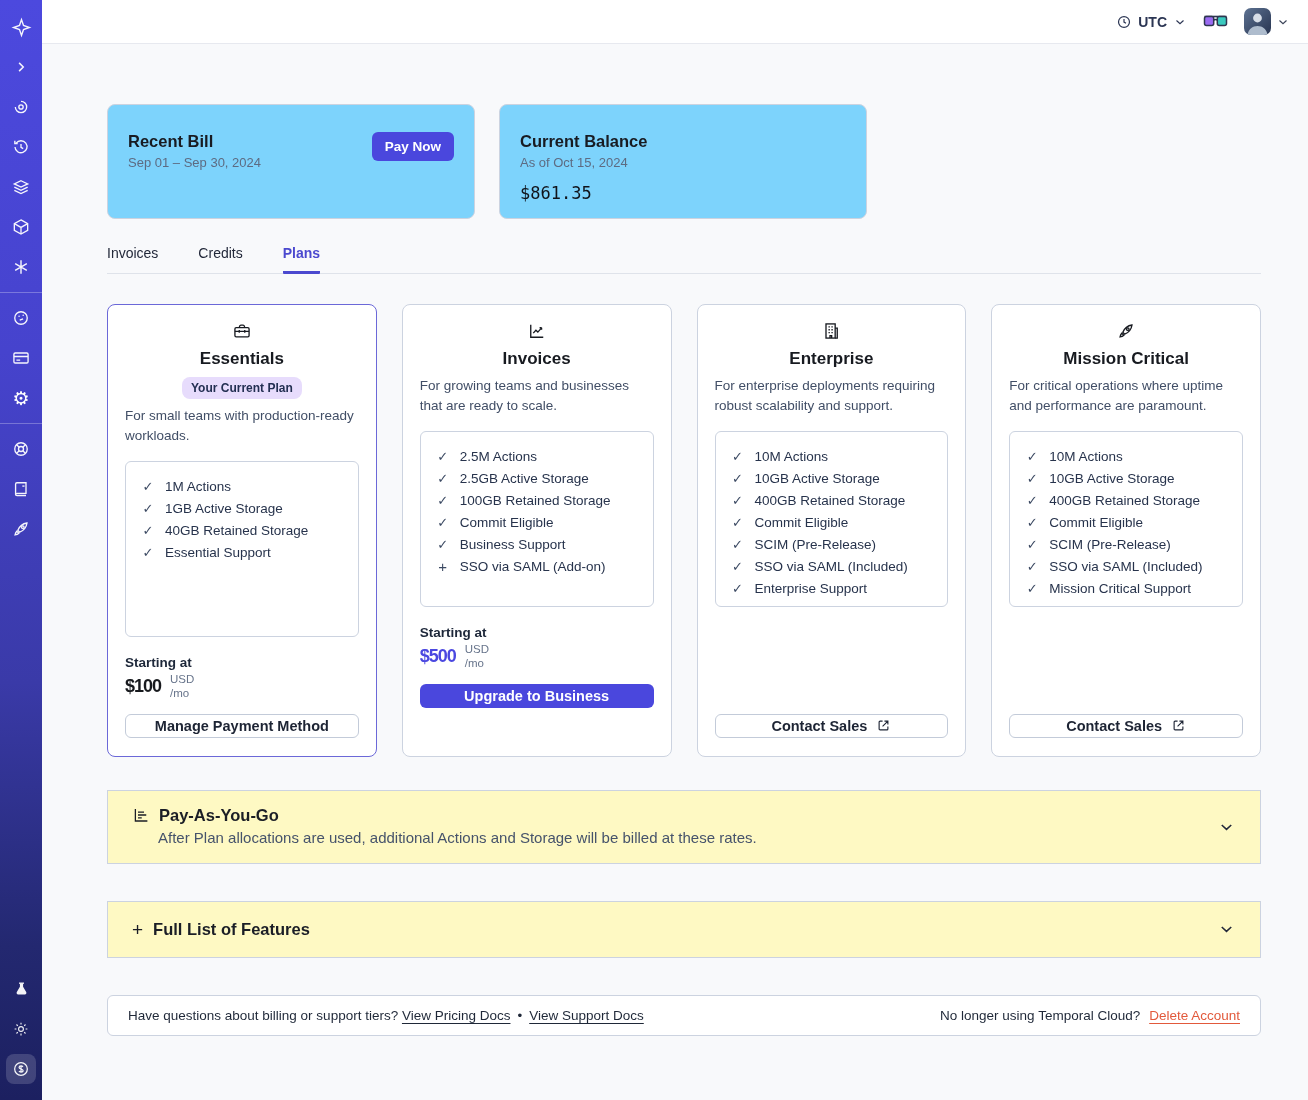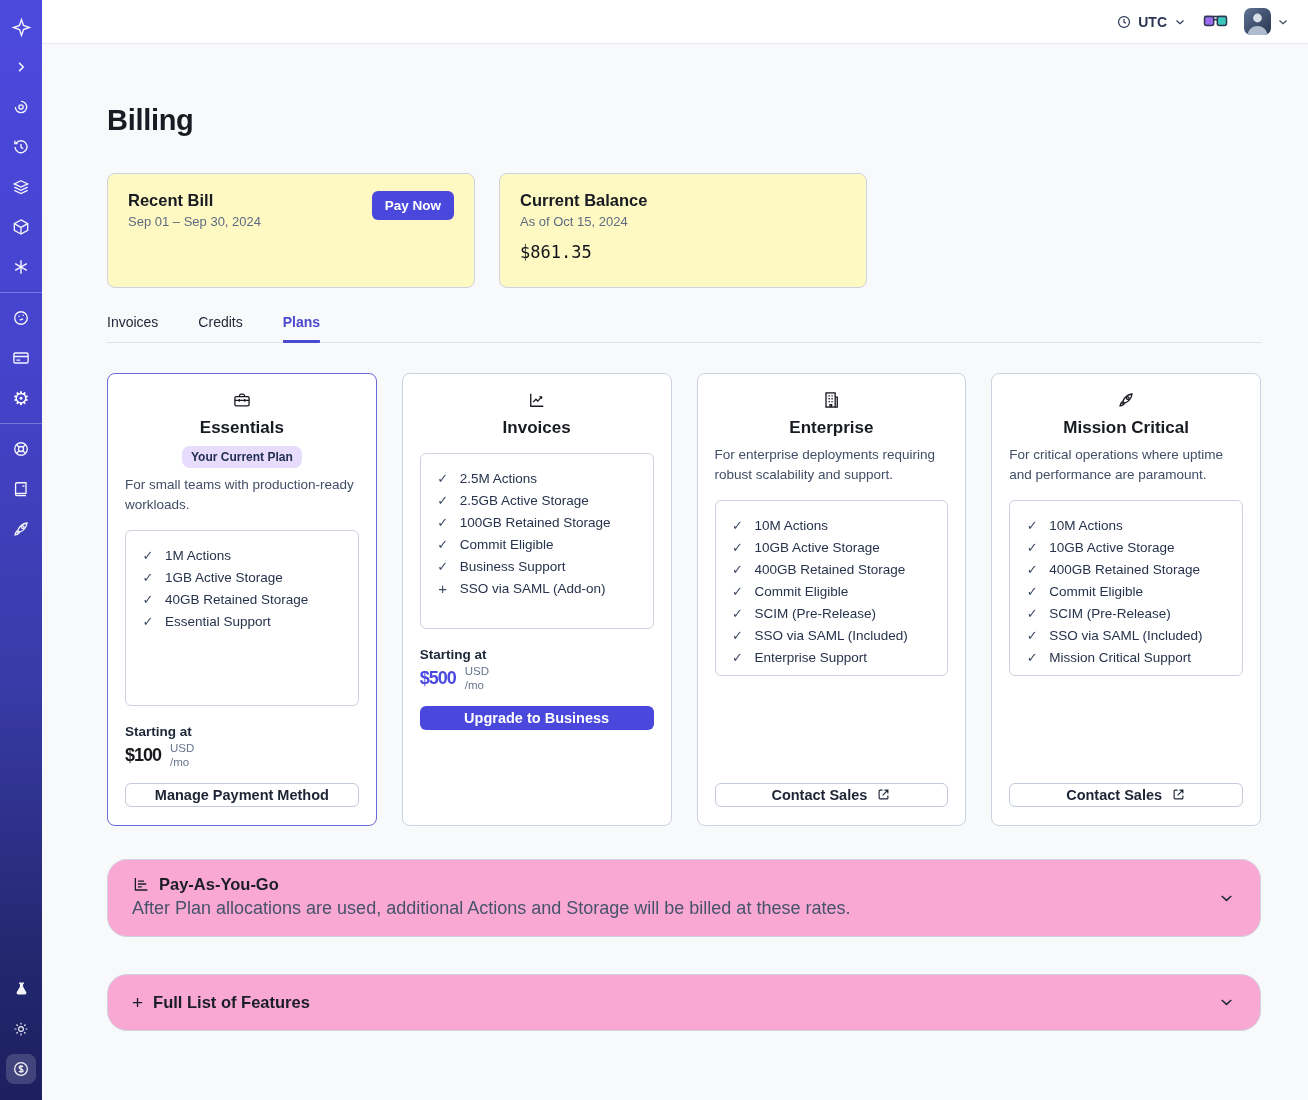--- a/index.html
+++ b/index.html
@@ -30,22 +30,22 @@
   .avatar-wrap { display:flex; align-items:center; gap:5px; cursor:pointer; }
   .avatar { width:27px; height:27px; border-radius:7px; overflow:hidden;
     background:linear-gradient(135deg,#5d7292,#273450); position:relative; }
   .avatar svg { position:absolute; left:0; top:0; }
 
   .content { padding:60px 47px 0 65px; }
   h1.page-title { font-size:29px; font-weight:700; margin:0 0 36px; letter-spacing:-.3px; }
 
   
   .summary-row { display:flex; gap:24px; }
-  .sum-card { width:368px; height:115px; background:#fef9c3; border:1px solid #ccd3e0; border-radius:8px;
-    padding:17px 20px; }
+  .sum-card { width:368px; height:115px; background:#7dd3fc; border:1px solid #ccd3e0; border-radius:8px;
+    padding:27px 20px; }
   .sum-head { display:flex; justify-content:space-between; align-items:flex-start; }
   .sum-title { font-size:16.5px; font-weight:700; color:#181b22; }
   .sum-sub { font-size:13px; color:#5d6b82; margin-top:4px; }
   .sum-amount { font-family:"DejaVu Sans Mono",monospace; font-size:17px; color:#10131a; margin-top:13px; }
   .pay-now { background:#4a47dd; color:#fff; border:none; border-radius:6px; font-size:13.5px;
     font-weight:600; padding:7px 13px; cursor:pointer; font-family:inherit; }
 
   
   .tabs { margin-top:26px; display:flex; gap:40px; border-bottom:1px solid #dfe3ea; }
   .tab { font-size:14px; color:#23293a; padding-bottom:10px; cursor:pointer;
@@ -74,26 +74,26 @@
   .price.indigo { color:#4b48e0; }
   .price-side { display:flex; flex-direction:column; font-size:11.5px; color:#67748b; line-height:1.25; }
   .cta { margin-top:13px; height:24px; border-radius:6px; font-size:14.5px; font-weight:600;
     display:flex; align-items:center; justify-content:center; gap:9px; cursor:pointer; font-family:inherit; }
   .cta.outline { background:#fff; border:1px solid #c3cbd9; color:#1d2434; }
   .cta.primary { background:#4a47dd; border:none; color:#fff; }
   .cta.bottom { margin-top:auto; }
   .cta svg { stroke:#1d2434; }
 
   
-  .panel { position:relative; background:#f9a8d4; border:1px solid #ccd3e0; border-radius:20px; }
+  .panel { position:relative; background:#fef9c3; border:1px solid #ccd3e0; border-radius:0; }
   .panel-payg { margin-top:33px; padding:15px 24px 17px; }
   .panel-title-row { display:flex; align-items:center; gap:9px; }
   .panel-title-row svg { stroke:#1b1e26; }
   .panel-title { font-size:16.5px; font-weight:700; color:#1b1e26; }
-  .panel-desc { margin-top:4px; font-size:18px; color:#46536b; }
+  .panel-desc { margin-top:4px; font-size:15px; color:#46536b;margin-left:26px; }
   .panel-chev { position:absolute; right:24px; top:50%; transform:translateY(-50%); cursor:pointer; display:flex; }
   .panel-chev svg { stroke:#23293a; }
   .panel-features { margin-top:37px; padding:18px 24px; display:flex; align-items:center; gap:10px; }
   .plus-glyph { font-size:19px; font-weight:400; color:#1b1e26; line-height:1; }
 
   
   .footer { margin-top:37px; background:#fff; border:1px solid #ccd3e0; border-radius:6px;
     padding:12px 20px; display:flex; align-items:center; justify-content:space-between; font-size:13.5px; color:#1f2838; }
   .footer a { color:#1f2838; text-decoration:underline; text-underline-offset:3px; cursor:pointer; }
   .footer .dot { margin:0 7px; }
@@ -235,21 +235,20 @@
               <path d="M3.5 27c1-6.2 5-9 10-9s9 2.8 10 9Z" fill="#aebccd"></path>
             </svg>
         </div>
         <svg class="chev-sm" width="14" height="14" viewBox="0 0 24 24" fill="none" stroke-width="2">
             <path d="m6 9.5 6 5.5 6-5.5"></path>
           </svg>
       </div>
     </header>
 
     <div class="content">
-      <h1 class="page-title">Billing</h1>
 
       <div class="summary-row">
         <div class="sum-card">
           <div class="sum-head">
             <div>
               <div class="sum-title">Recent Bill</div>
               <div class="sum-sub">Sep 01 – Sep 30, 2024</div>
             </div>
             <button class="pay-now">Pay Now</button>
           </div>
@@ -312,20 +311,21 @@
 
         <div class="plan-card">
           <div class="plan-head">
             <svg width="20" height="20" viewBox="0 0 24 24" fill="none" stroke-width="1.6">
                 <path d="M4.5 4.5v15h15"></path>
                 <path d="m7.5 14.5 3.2-3.4 2.3 2.2 4.5-5"></path>
                 <path d="M17.5 8.1v2.4M17.5 8.1h-2.4"></path>
               </svg>
             <span class="plan-name">Invoices</span>
           </div>
+          <div class="plan-desc">For growing teams and businesses that are ready to scale.</div>
           <div class="feature-box">
             <div class="feature">
                 <span class="fi">✓</span>
                 <span>2.5M Actions</span>
               </div>
             <div class="feature">
                 <span class="fi">✓</span>
                 <span>2.5GB Active Storage</span>
               </div>
             <div class="feature">
@@ -473,16 +473,26 @@
       <div class="panel panel-features">
         <span class="plus-glyph">+</span>
         <span class="panel-title">Full List of Features</span>
         <span class="panel-chev">
           <svg width="19" height="19" viewBox="0 0 24 24" fill="none" stroke-width="2">
               <path d="m6 9.5 6 5.5 6-5.5"></path>
             </svg>
         </span>
       </div>
 
+      <div class="footer">
+        <div class="left">
+          <span>Have questions about billing or support tiers?</span>
+          <a>View Pricing Docs</a><span class="dot">•</span><a>View Support Docs</a>
+        </div>
+        <div class="right">
+          <span>No longer using Temporal Cloud?</span>
+          <a class="delete">Delete Account</a>
+        </div>
+      </div>
 
     </div>
   </div>
 </div>
 
 </body></html>

